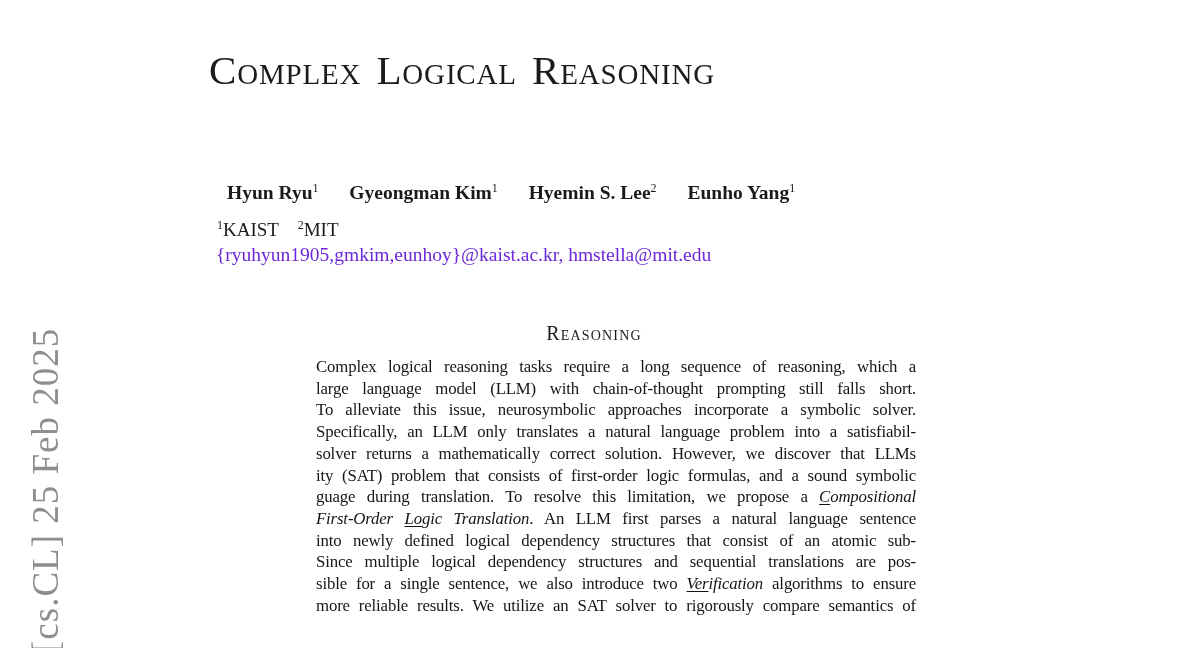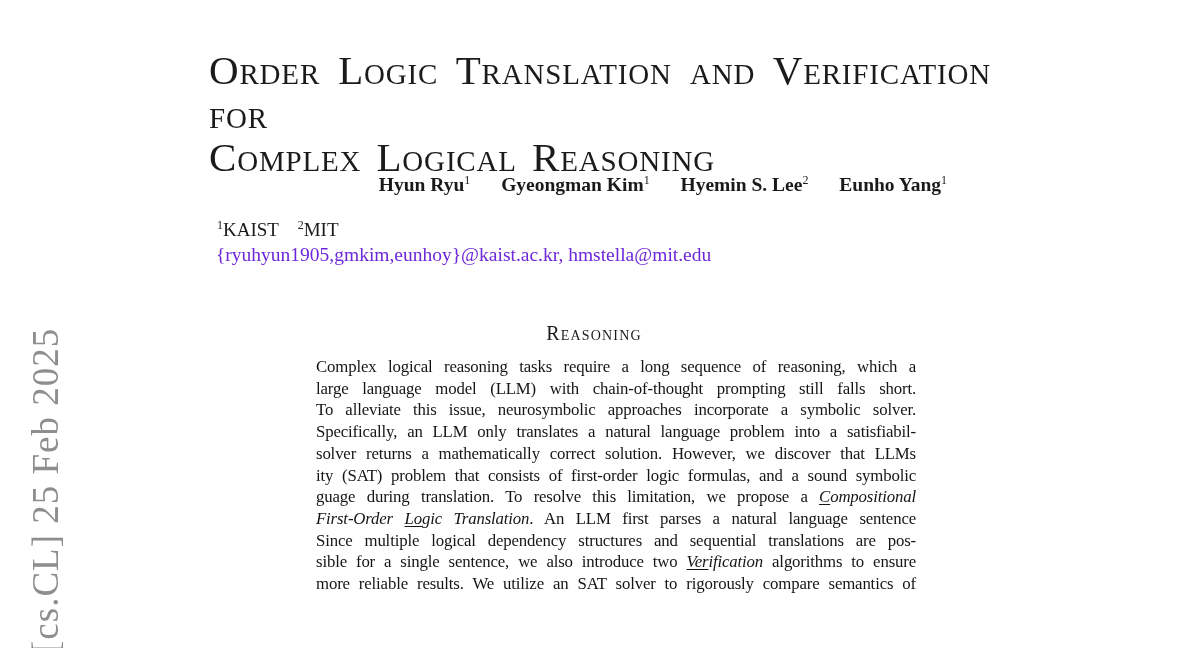--- a/index.html
+++ b/index.html
@@ -39,26 +39,25 @@
     word-spacing: 0.10em;
     color: #1b1b1b;
   }
   .tline { text-align: justify; }
   .tline.just { text-align-last: justify; }
 
   
   .authors {
     position: absolute;
     left: 227px;
-    top: 174px;
+    top: 182px;
     width: 720px;
     font-size: 19.5px;
     font-weight: bold;
     white-space: nowrap;
-    text-align: right;
   }
   .author { margin-right: 26px; }
   .author:last-child { margin-right: 0; }
   .authors sup, .affils sup {
     font-size: 12px;
     font-weight: normal;
     vertical-align: super;
     line-height: 0;
   }
   .authors sup { font-weight: normal; }
@@ -112,21 +111,20 @@
   .u { text-decoration: underline; text-underline-offset: 2px; }
 </style>
 </head>
 <body>
 
 <div class="page">
 
   <div class="watermark">[cs.CL]  25 Feb 2025</div>
 
   <div class="title">
-    <div class="tline just">Order Logic Translation and Verification for</div>
     <div class="tline">Complex Logical Reasoning</div>
   </div>
 
   <div class="authors">
     <span class="author"><span>Hyun Ryu</span><sup>1</sup></span>
     <span class="author"><span>Gyeongman Kim</span><sup>1</sup></span>
     <span class="author"><span>Hyemin S. Lee</span><sup>2</sup></span>
     <span class="author"><span>Eunho Yang</span><sup>1</sup></span>
   </div>
 
@@ -141,18 +139,19 @@
 
   <div class="abs-body">
     <div class="aline just">Complex logical reasoning tasks require a long sequence of reasoning, which a</div>
     <div class="aline just">large language model (LLM) with chain-of-thought prompting still falls short.</div>
     <div class="aline just">To alleviate this issue, neurosymbolic approaches incorporate a symbolic solver.</div>
     <div class="aline just">Specifically, an LLM only translates a natural language problem into a satisfiabil-</div>
     <div class="aline just">solver returns a mathematically correct solution. However, we discover that LLMs</div>
     <div class="aline just">ity (SAT) problem that consists of first-order logic formulas, and a sound symbolic</div>
     <div class="aline just"><span>guage during translation. To resolve this limitation, we propose a </span><span class="it u">C</span><span class="it">ompositional</span></div>
     <div class="aline just"><span class="it">First-Order </span><span class="it u">Lo</span><span class="it">gic Translation</span><span>. An LLM first parses a natural language sentence</span></div>
+    <div class="aline just">into newly defined logical dependency structures that consist of an atomic sub-</div>
     <div class="aline just">Since multiple logical dependency structures and sequential translations are pos-</div>
     <div class="aline just"><span>sible for a single sentence, we also introduce two </span><span class="it u">Ver</span><span class="it">ification</span><span> algorithms to ensure</span></div>
     <div class="aline just">more reliable results. We utilize an SAT solver to rigorously compare semantics of</div>
   </div>
 
 </div>
 
 </body></html>

